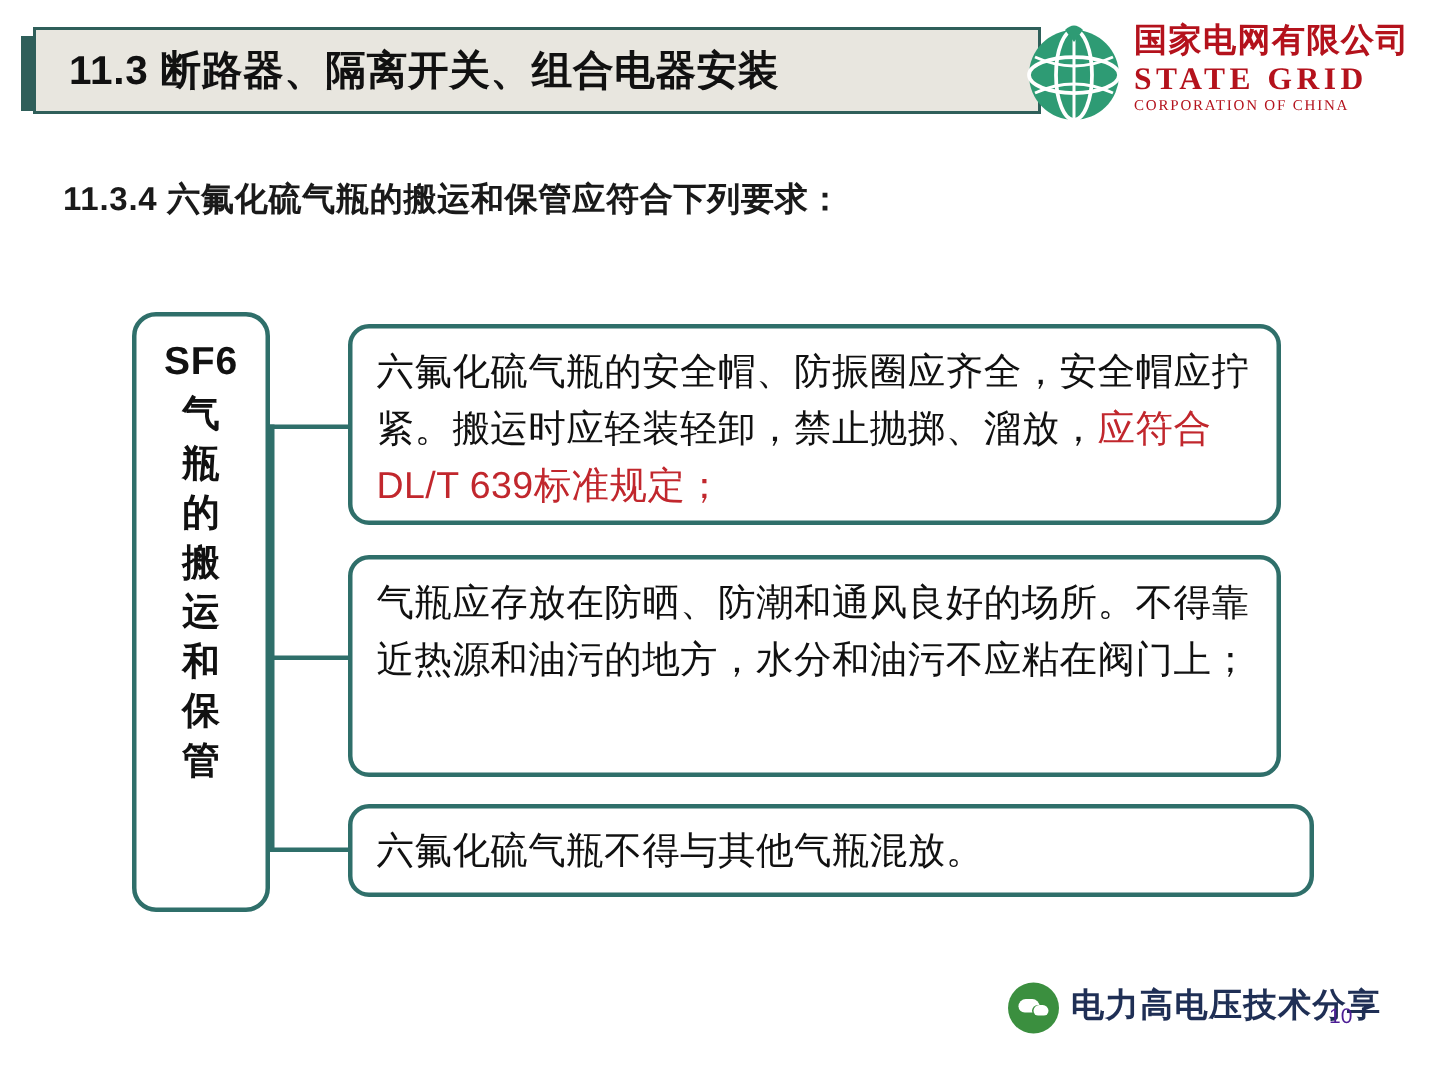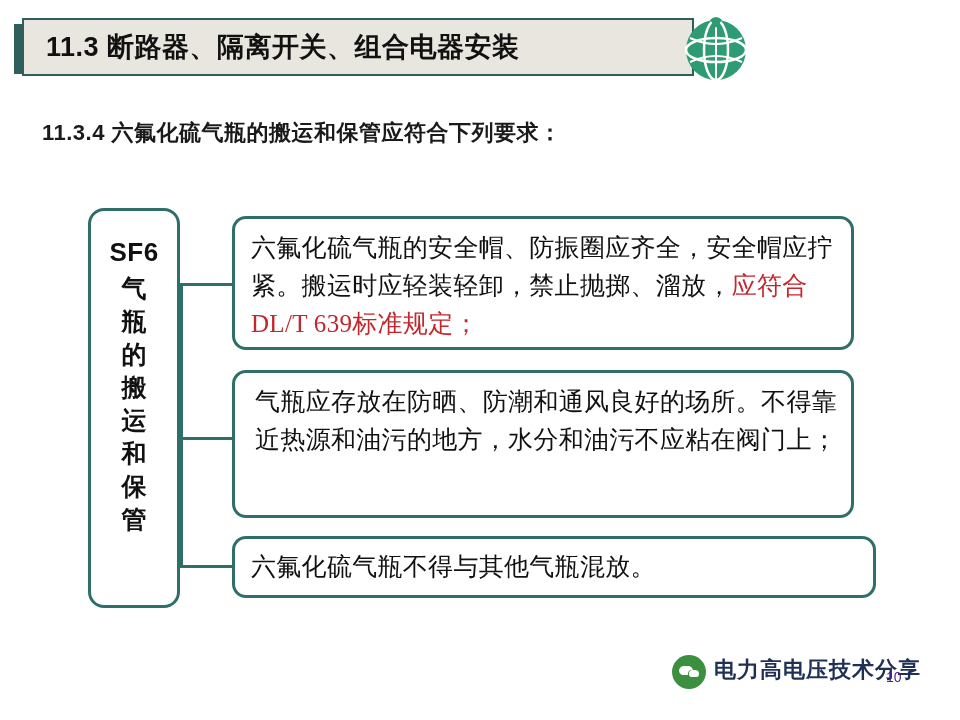--- a/index.html
+++ b/index.html
@@ -114,21 +114,21 @@
     left: 88px;
     top: 208px;
     width: 92px;
     height: 400px;
     border: 3px solid #2f6f6a;
     border-radius: 16px;
     background: #ffffff;
     display: flex;
     flex-direction: column;
     align-items: center;
-    padding-top: 26px;
+    padding-top: 14px;
   }
   .left-box .sf6 {
     font-size: 26px;
     font-weight: bold;
     color: #111;
     letter-spacing: 0.5px;
     margin-bottom: 4px;
   }
   .left-box .vchars {
     display: flex;
@@ -146,34 +146,33 @@
     background: #2f6f6a;
   }
 
   
   .cbox {
     position: absolute;
     border: 3px solid #2f6f6a;
     border-radius: 14px;
     background: #ffffff;
     padding: 10px 14px 10px 16px;
-    font-family: Liberation Serif, serif;
   }
   .cbox p {
     margin: 0;
     font-size: 25px;
     line-height: 38px;
     color: #111111;
     font-weight: 500;
     letter-spacing: 0.3px;
   }
   .red { color: #c1272d; }
 
   #box1 { left: 232px; top: 216px; width: 622px; height: 134px; }
-  #box2 { left: 232px; top: 370px; width: 622px; height: 148px; text-align: right; }
+  #box2 { left: 232px; top: 370px; width: 622px; height: 148px; }
   #box3 { left: 232px; top: 536px; width: 644px; height: 62px;
           display: flex; align-items: center; }
 
   
   .footer-wm {
     position: absolute;
     left: 672px;
     top: 655px;
     width: 280px;
     height: 44px;
@@ -232,20 +231,25 @@
   <div class="logo-wrap">
     <svg class="logo-globe" viewBox="0 0 72 72">
       <circle cx="36" cy="36" r="30" fill="#2e9b74"></circle>
       <ellipse cx="36" cy="36" rx="30" ry="12" fill="none" stroke="#ffffff" stroke-width="2.5"></ellipse>
       <ellipse cx="36" cy="36" rx="12" ry="30" fill="none" stroke="#ffffff" stroke-width="2.5"></ellipse>
       <path d="M10 24 Q36 36 62 24" fill="none" stroke="#ffffff" stroke-width="2"></path>
       <path d="M10 48 Q36 36 62 48" fill="none" stroke="#ffffff" stroke-width="2"></path>
       <path d="M36 2 L36 70" stroke="#ffffff" stroke-width="2"></path>
       <path d="M30 6 Q36 0 42 6 L36 14 Z" fill="#2e9b74"></path>
     </svg>
+    <div class="logo-text">
+      <div class="logo-cn">国家电网有限公司</div>
+      <div class="logo-en">STATE  GRID</div>
+      <div class="logo-en2">CORPORATION OF CHINA</div>
+    </div>
   </div>
 </div>
 
 <div class="subtitle">11.3.4 六氟化硫气瓶的搬运和保管应符合下列要求：</div>
 
 <div class="left-box">
   <div class="sf6">SF6</div>
   <div class="vchars">
     <span>气</span>
     <span>瓶</span>

